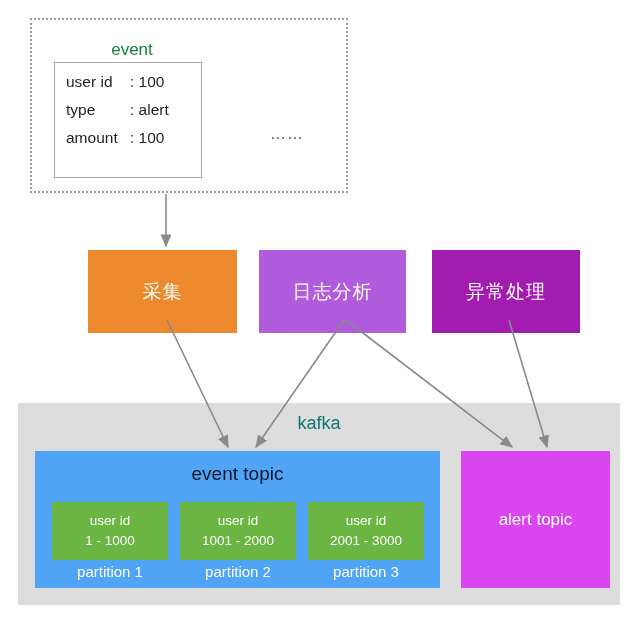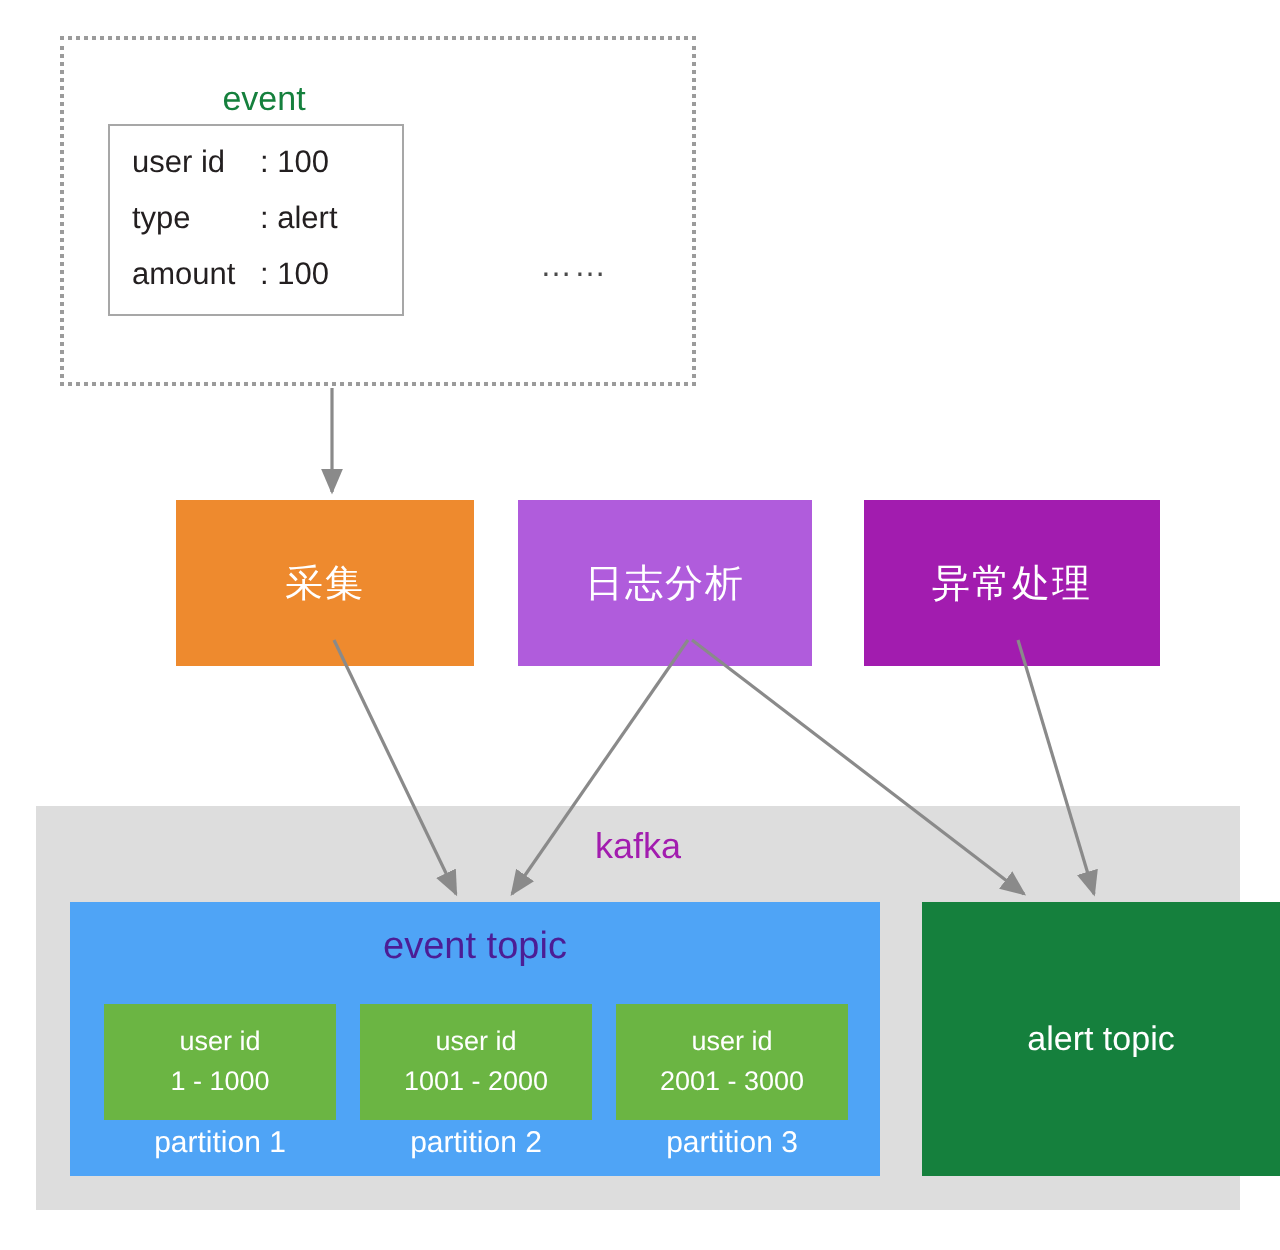--- a/index.html
+++ b/index.html
@@ -34,21 +34,21 @@
     position: absolute;
     left: 0; top: 20px;
     width: 200px;
     text-align: center;
     font-size: 17px;
     color: #15803d;
   }
   .event-fields {
     position: absolute;
     left: 22px; top: 42px;
-    width: 148px; height: 96px;
+    width: 148px; height: 116px;
     border: 1.5px solid #a7a7a7;
     box-sizing: border-box;
     background: #ffffff;
   }
   .field-row {
     position: absolute;
     left: 11px;
     font-size: 15.5px;
     color: #231f20;
     white-space: pre;
@@ -88,35 +88,35 @@
     left: 18px; top: 403px;
     width: 602px; height: 202px;
     background: #dddddd;
   }
   .kafka-label {
     position: absolute;
     left: 0; top: 10px;
     width: 602px;
     text-align: center;
     font-size: 18px;
-    color: #a21caf;
+    color: #0f766e;
   }
   .event-topic {
     position: absolute;
     left: 17px; top: 48px;
     width: 405px; height: 137px;
     background: #4FA4F6;
   }
   .event-topic-title {
     position: absolute;
     left: 0; top: 12px;
     width: 405px;
     text-align: center;
     font-size: 19px;
-    color: #4c1d95;
+    color: #0f172a;
   }
   .partition {
     position: absolute;
     top: 51px;
     width: 116px;
     height: 58px;
     background: #6BB543;
     color: #ffffff;
     font-size: 13.5px;
     display: flex;
@@ -136,22 +136,22 @@
     font-size: 15px;
     color: #ffffff;
   }
   .plabel.l1 { left: 17px; }
   .plabel.l2 { left: 145px; }
   .plabel.l3 { left: 273px; }
 
   .alert-topic {
     position: absolute;
     left: 443px; top: 48px;
-    width: 179px; height: 137px;
-    background: #15803d;
+    width: 149px; height: 137px;
+    background: #d946ef;
     display: flex;
     align-items: center;
     justify-content: center;
     color: #ffffff;
     font-size: 17px;
   }
 
   
   .arrows {
     position: absolute;

